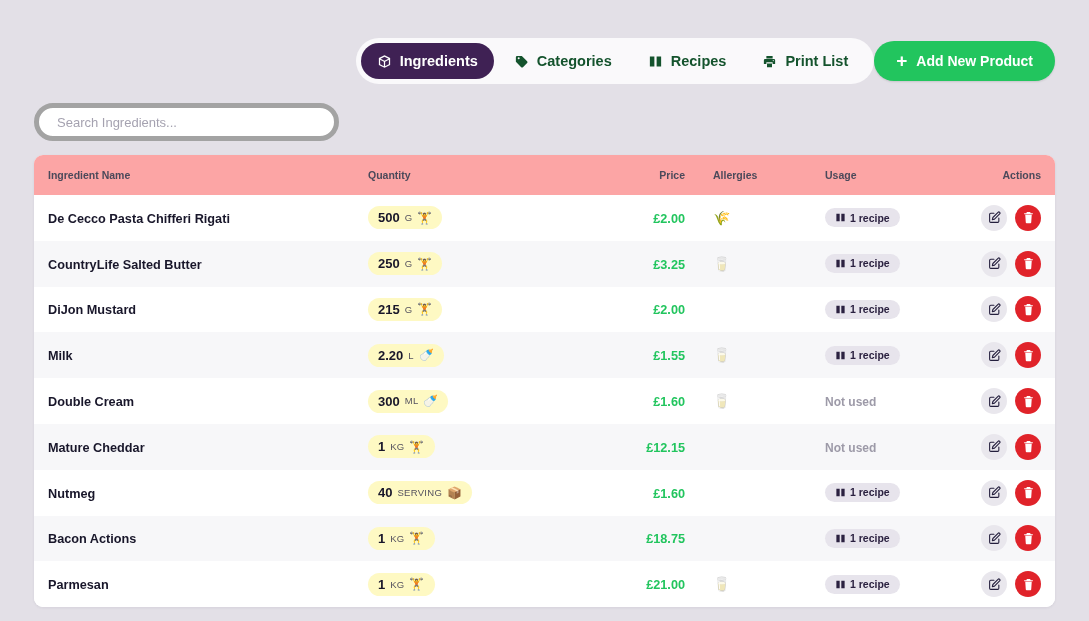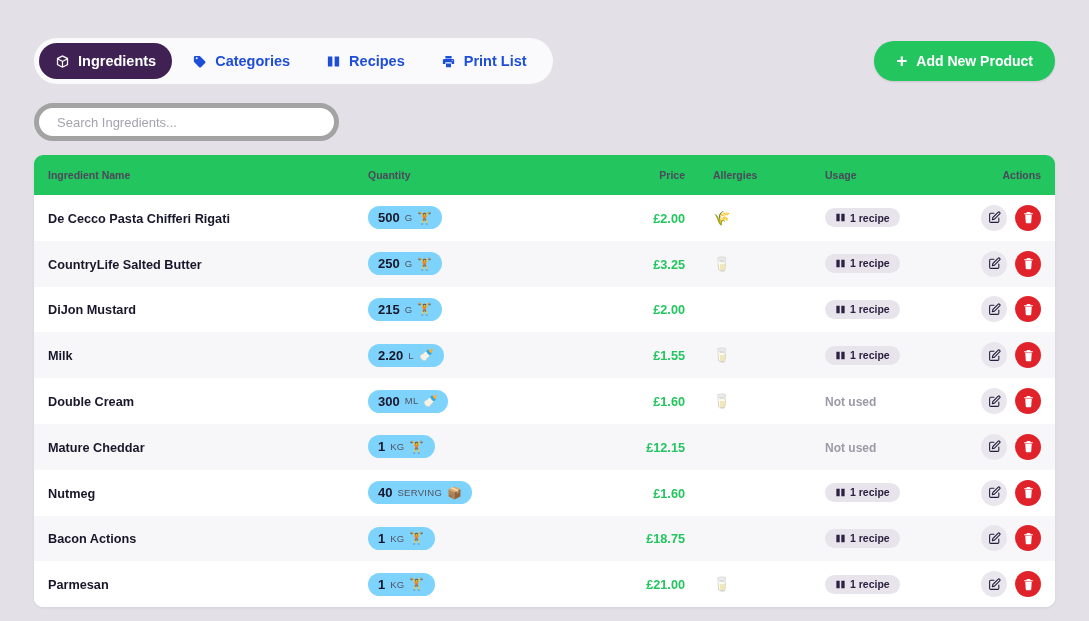--- a/index.html
+++ b/index.html
@@ -8,36 +8,36 @@
     background: #e3e0e7;
     font-family: "Liberation Sans", sans-serif;
     overflow: hidden;
   }
   .page { position: relative; width: 1089px; height: 621px; }
 
   
   .topbar {
     position: absolute; left: 34px; top: 38px;
     width: 1021px; height: 46px;
-    display: flex; align-items: center; justify-content: space-between;
+    display: flex; align-items: center; justify-content: flex-end;
   }
   .tabs {
     display: flex; align-items: center;
     background: #faf9fb;
     border-radius: 23px;
     height: 46px;
     padding: 5px 10px 5px 5px;
     gap: 4px;
   }
   .tab {
     display: flex; align-items: center; gap: 8px;
     height: 36px; padding: 0 16px;
     border-radius: 18px;
     font-size: 14.5px; font-weight: bold;
-    color: #1d4ed8;
+    color: #14532d;
     white-space: nowrap;
     cursor: pointer;
   }
   .tab.active { background: #3f2154; color: #ffffff; }
   .tab .ic { display: flex; align-items: center; }
   .tab .ic svg { display: block; }
 
   .add-btn {
     display: flex; align-items: center; gap: 9px;
     height: 40px; padding: 0 22px;
@@ -69,21 +69,21 @@
   .card {
     position: absolute; left: 34px; top: 155px;
     width: 1021px;
     background: #ffffff;
     border-radius: 9px;
     overflow: hidden;
     box-shadow: 0 1px 3px rgba(30,20,50,.07);
   }
   table { width: 100%; border-collapse: collapse; table-layout: fixed; }
   thead th {
-    background: #22c55e;
+    background: #fca5a5;
     height: 29px;
     font-size: 10.5px;
     font-weight: bold;
     color: #4b495a;
     text-align: left;
     padding: 14px 14px;
     white-space: nowrap;
   }
   .col-name  { width: 320px; }
   .col-qty   { width: 245px; }
@@ -95,21 +95,21 @@
 
   tbody tr { height: 45.8px; }
   tbody tr:nth-child(odd)  { background: #ffffff; }
   tbody tr:nth-child(even) { background: #f7f7f9; }
   tbody td { padding: 0 14px; vertical-align: middle; }
 
   .ing-name { font-size: 12.7px; font-weight: bold; color: #18162a; }
 
   .qty-pill {
     display: inline-flex; align-items: center; gap: 5px;
-    background: #7dd3fc;
+    background: #fef9c3;
     border-radius: 13px;
     padding: 5px 10px;
     line-height: 1;
   }
   .qty-num  { font-size: 13px; font-weight: bold; color: #18162a; }
   .qty-unit { font-size: 9.5px; color: #55525f; letter-spacing: .3px; }
   .qty-ico  { font-size: 12px; line-height: 1; }
 
   .price { font-size: 12.7px; font-weight: bold; color: #22c55e; }
 

